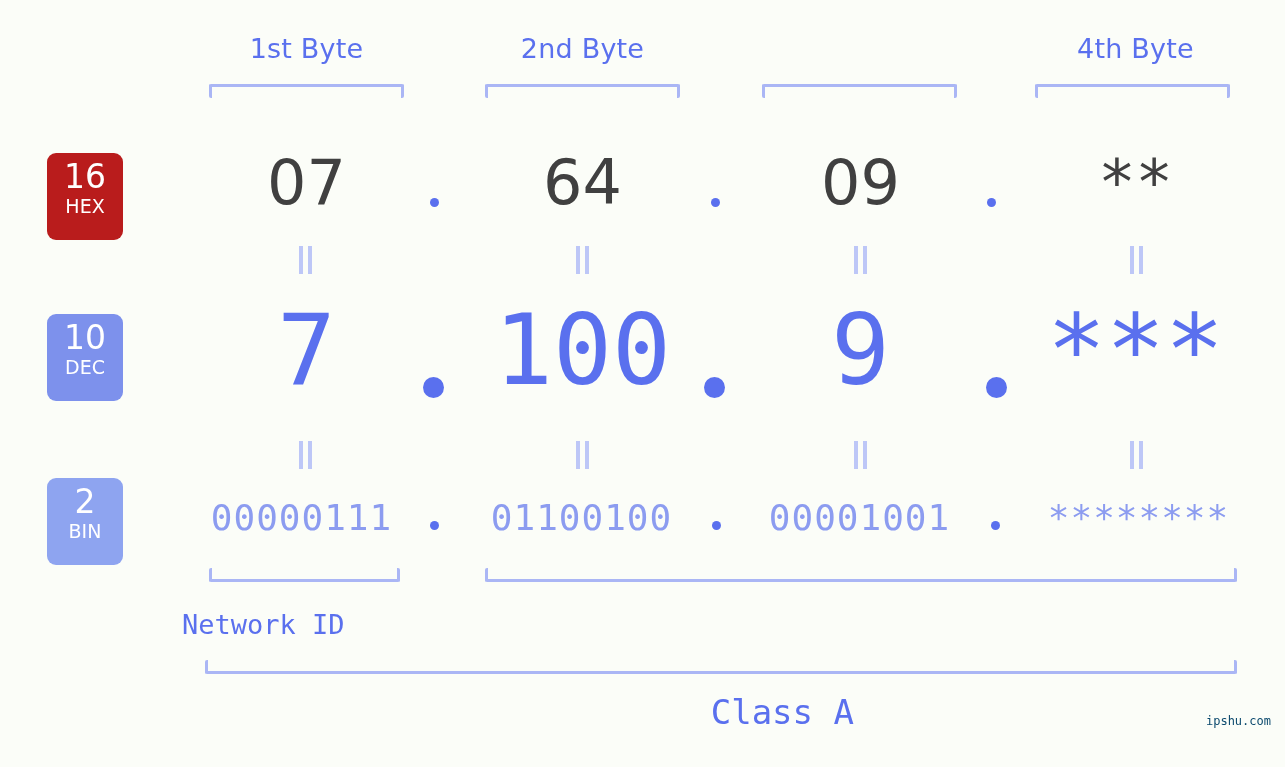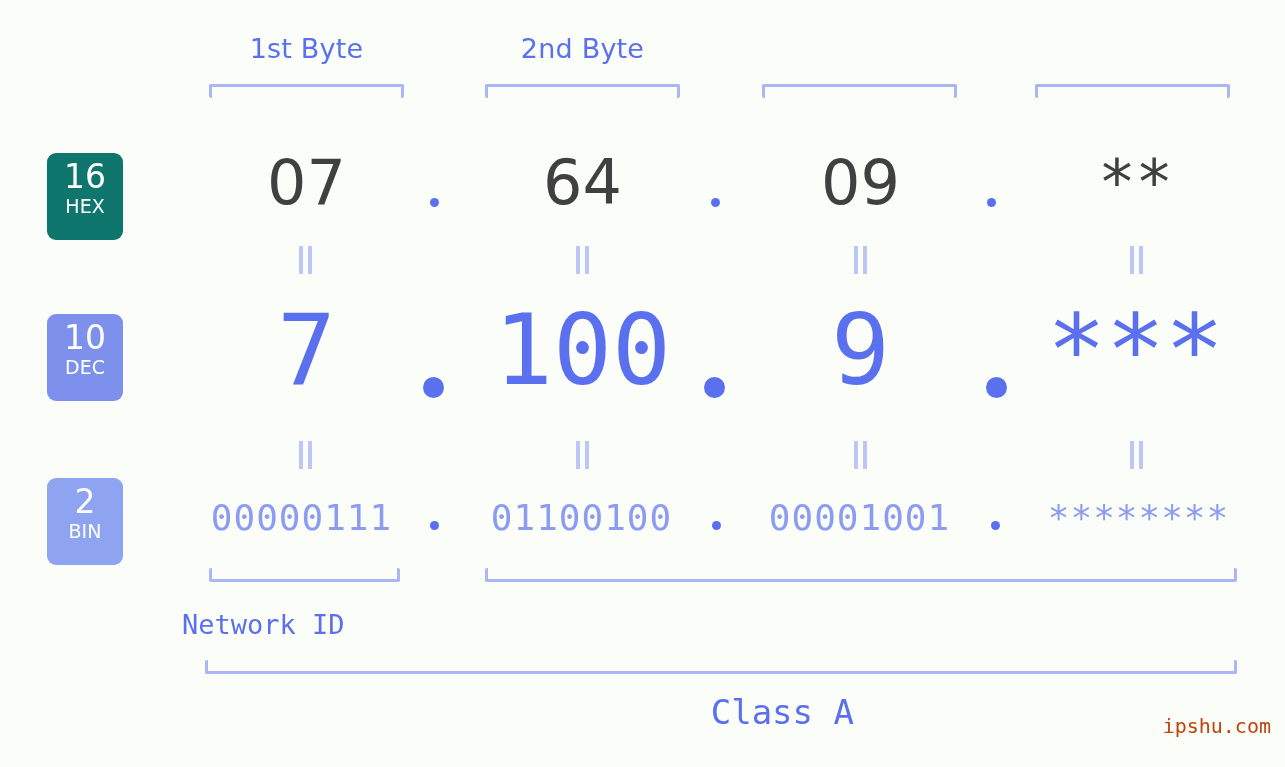--- a/index.html
+++ b/index.html
@@ -147,39 +147,40 @@
     font-family: "DejaVu Sans Mono", monospace;
     font-size: 34px;
     color: #5a70ee;
     white-space: nowrap;
   }
   .watermark {
     position: absolute;
     right: 14px;
     top: 714px;
     font-family: "DejaVu Sans Mono", monospace;
-    font-size: 20px;
-    color: #c2410c;
+    font-size: 12px;
+    color: #0c4a6e;
     white-space: nowrap;
   }
 </style>
 </head>
 <body>
 
 <div id="stage">
 
   <div class="byte-label" style="left:180px;width:253px;">1st Byte</div>
   <div class="byte-label" style="left:456px;width:253px;">2nd Byte</div>
+  <div class="byte-label" style="left:1009px;width:253px;">4th Byte</div>
 
   <div class="bracket-top" style="left:209px;width:195px;top:84px;"></div>
   <div class="bracket-top" style="left:485px;width:195px;top:84px;"></div>
   <div class="bracket-top" style="left:762px;width:195px;top:84px;"></div>
   <div class="bracket-top" style="left:1035px;width:195px;top:84px;"></div>
 
-  <div class="base-badge" style="top:153px;height:87px;background:#0f766e;">
+  <div class="base-badge" style="top:153px;height:87px;background:#b91c1c;">
     <span class="num">16</span>
     <span class="nm">HEX</span>
   </div>
   <div class="base-badge" style="top:314px;height:87px;background:#7d91ec;">
     <span class="num">10</span>
     <span class="nm">DEC</span>
   </div>
   <div class="base-badge" style="top:478px;height:87px;background:#8ea4f0;">
     <span class="num">2</span>
     <span class="nm">BIN</span>

